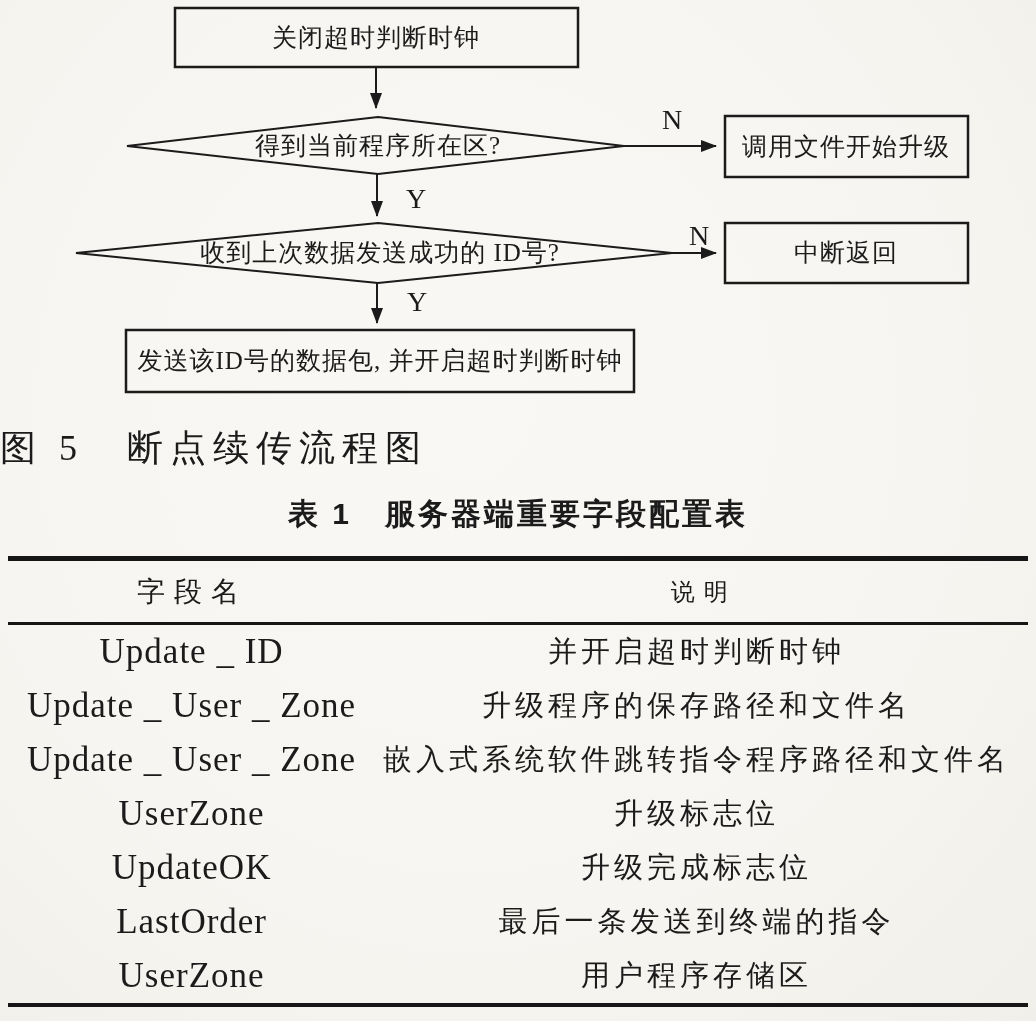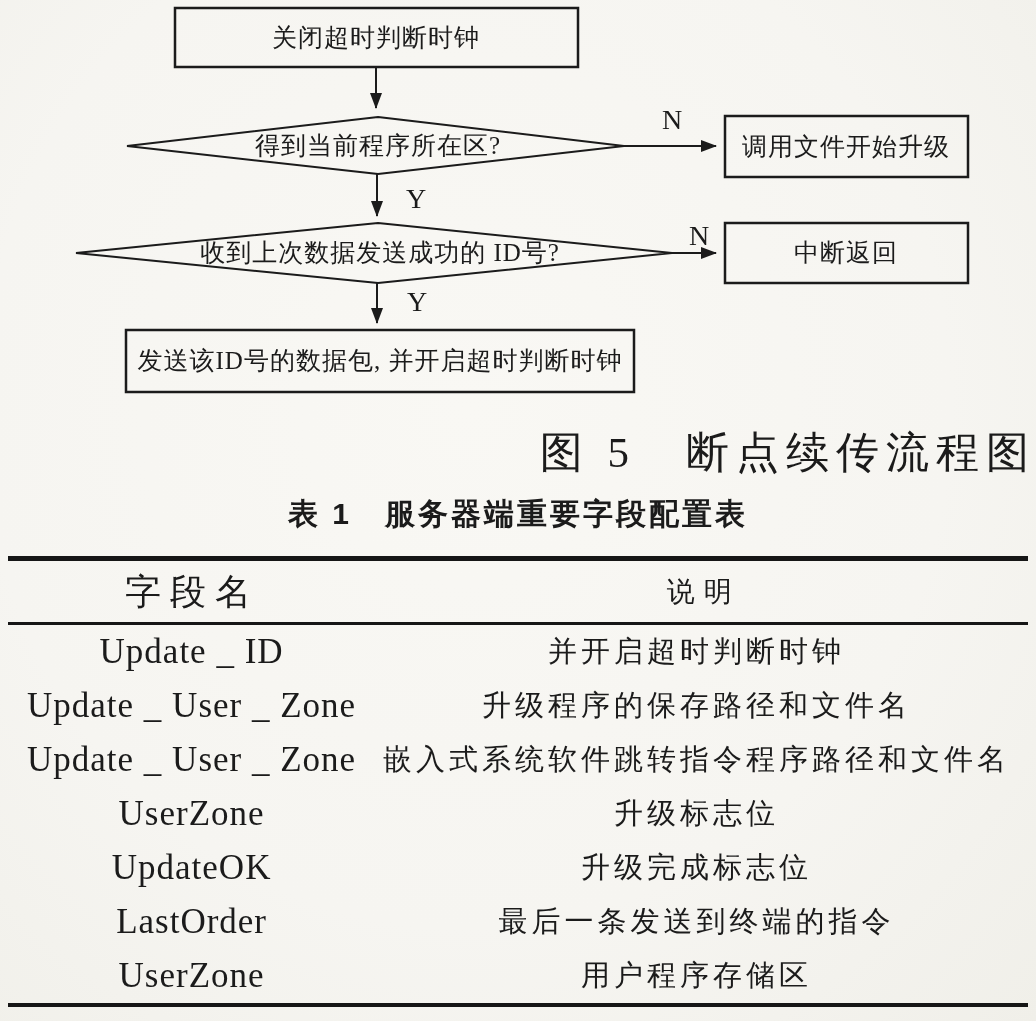--- a/index.html
+++ b/index.html
@@ -12,39 +12,39 @@
   }
   svg.flow { position:absolute; top:0; left:0; }
   svg.flow text {
     font-family:"Liberation Serif","DejaVu Serif",serif;
     fill:var(--ink);
   }
   .node-text { font-size:25px; letter-spacing:1px; }
   .edge-label { font-size:28px; }
   .fig-caption {
     position:absolute; top:424px; left:0; width:100%;
-    text-align:right; font-size:43px; letter-spacing:7px; color:var(--ink);
+    text-align:left; font-size:36px; letter-spacing:7px; color:var(--ink);
   }
   .tbl-title {
     position:absolute; top:494px; left:0; width:100%;
     text-align:center; font-family:"Liberation Sans","DejaVu Sans",sans-serif;
     font-weight:700; font-size:30px; letter-spacing:3px; color:var(--ink);
   }
   .datatable {
     position:absolute; top:556px; left:8px; width:1020px;
     border-top:5px solid #161616; border-bottom:4px solid #161616;
   }
   .thead { position:relative; height:64px; border-bottom:3px solid #161616; }
   .trow  { position:relative; height:54px; }
   .cell {
     position:absolute; top:50%; transform:translate(-50%,-50%);
     white-space:nowrap; color:var(--ink);
   }
-  .th-field { left:18.1%; font-size:36px; letter-spacing:9px; }
-  .th-desc  { left:68.2%; font-size:28px; letter-spacing:9px; }
+  .th-field { left:18.1%; font-size:28px; letter-spacing:9px; }
+  .th-desc  { left:68.2%; font-size:24px; letter-spacing:9px; }
   .cell-field { left:18%;   font-size:35px; letter-spacing:1px; }
   .cell-desc  { left:67.5%; font-size:29px; letter-spacing:4px; }
 </style>
 </head>
 <body>
 
 <div class="page">
 
   <svg class="flow" width="1036" height="410" viewBox="0 0 1036 410">
     <defs>

